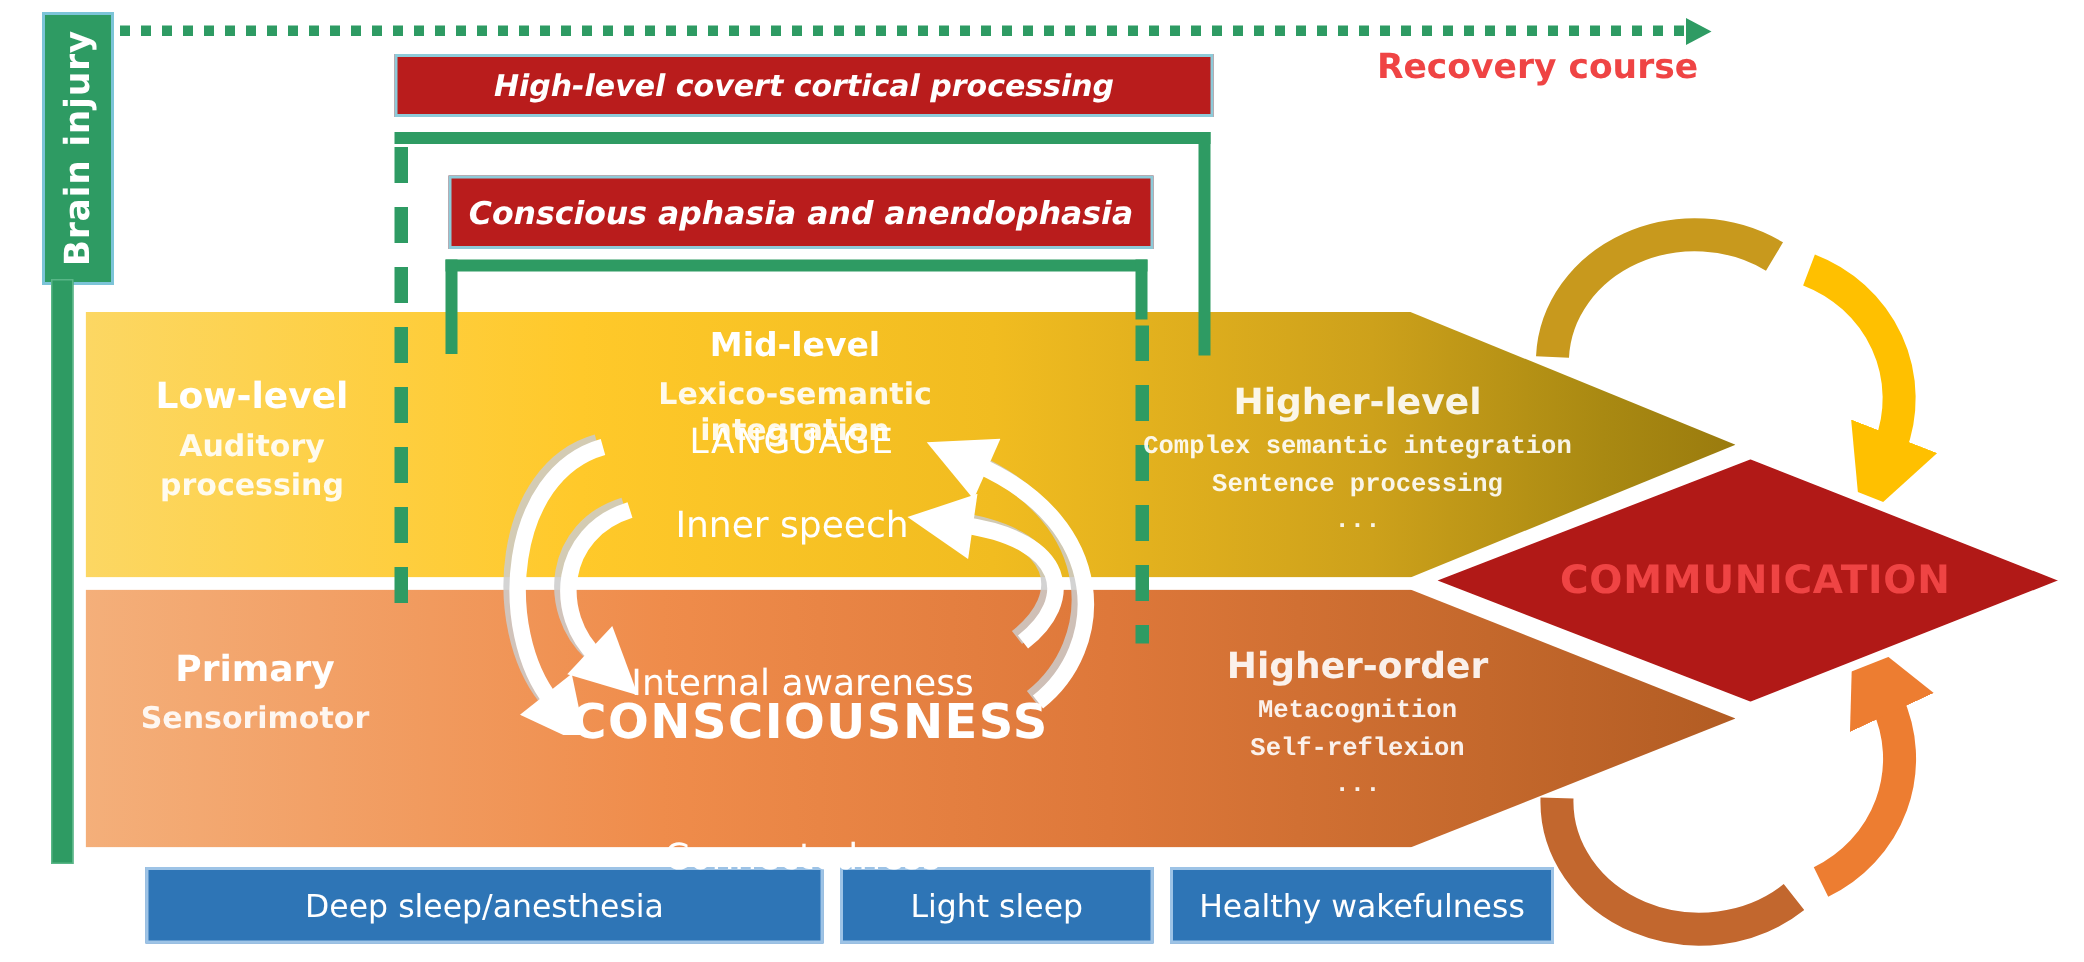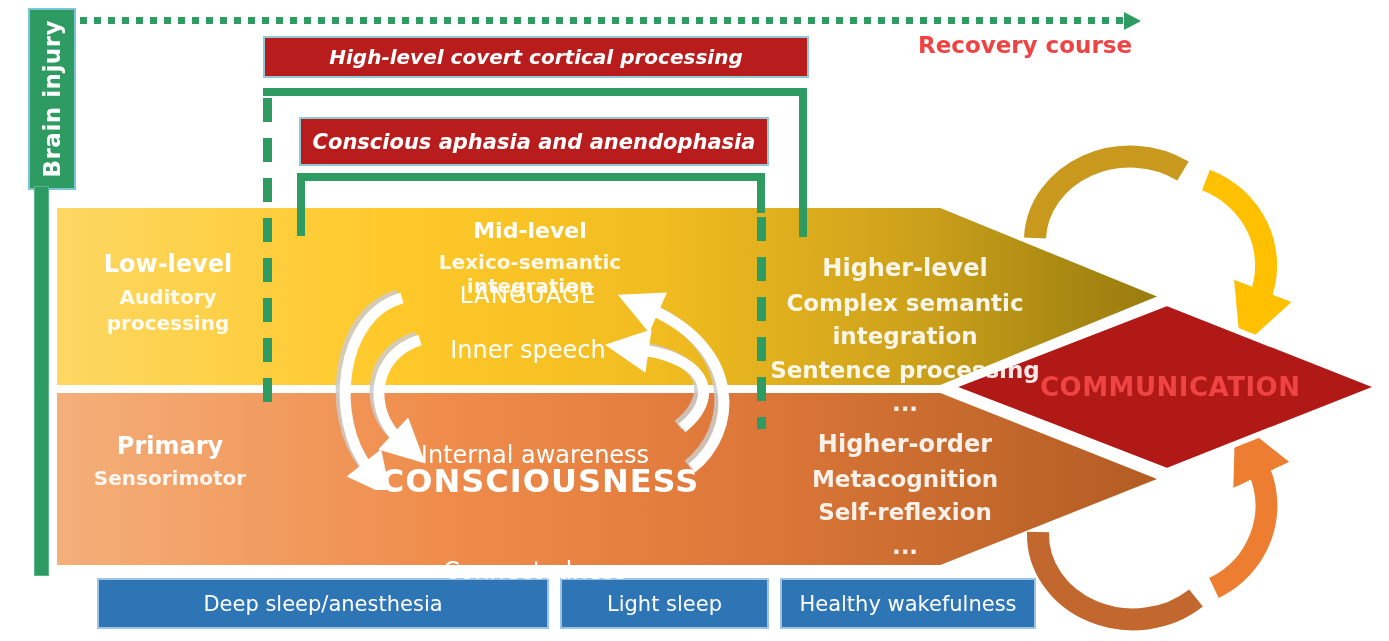--- a/index.html
+++ b/index.html
@@ -17,21 +17,21 @@
 
   
   .btxt{position:absolute;z-index:6;color:#fff;text-align:center;}
   .soft{color:rgba(255,255,255,0.9);}
   .b24{font-size:24px;font-weight:bold;}
   .b22{font-size:22px;font-weight:bold;}
   .n20{font-size:20px;font-weight:600;}
   .n24{font-size:24px;}
   .big{font-size:23px;font-weight:normal;letter-spacing:1px;}
   .big2{font-size:32px;font-weight:bold;letter-spacing:1px;}
-  .s17{font-size:23px;line-height:1.45;font-weight:600;}
+  .s17{font-size:17px;line-height:1.45;font-weight:600;font-family:Liberation Mono, monospace;}
 
   
   .green{background:#2E9B63;z-index:5;}
   .brain-box{left:28px;top:8px;width:44px;height:178px;border:2px solid #7cc4d8;
              display:flex;align-items:center;justify-content:center;z-index:5;position:absolute;background:#2E9B63;}
   .brain-box span{writing-mode:vertical-rl;transform:rotate(180deg);color:#fff;
              font-weight:bold;font-size:23px;letter-spacing:.5px;}
   .brain-bar{left:34px;top:186px;width:13px;height:388px;border:1px solid #59b687;}
   .dotline{left:80px;top:17px;width:1044px;height:7px;z-index:5;position:absolute;
            background:repeating-linear-gradient(90deg,#2E9B63 0 7px,transparent 7px 14px);}

